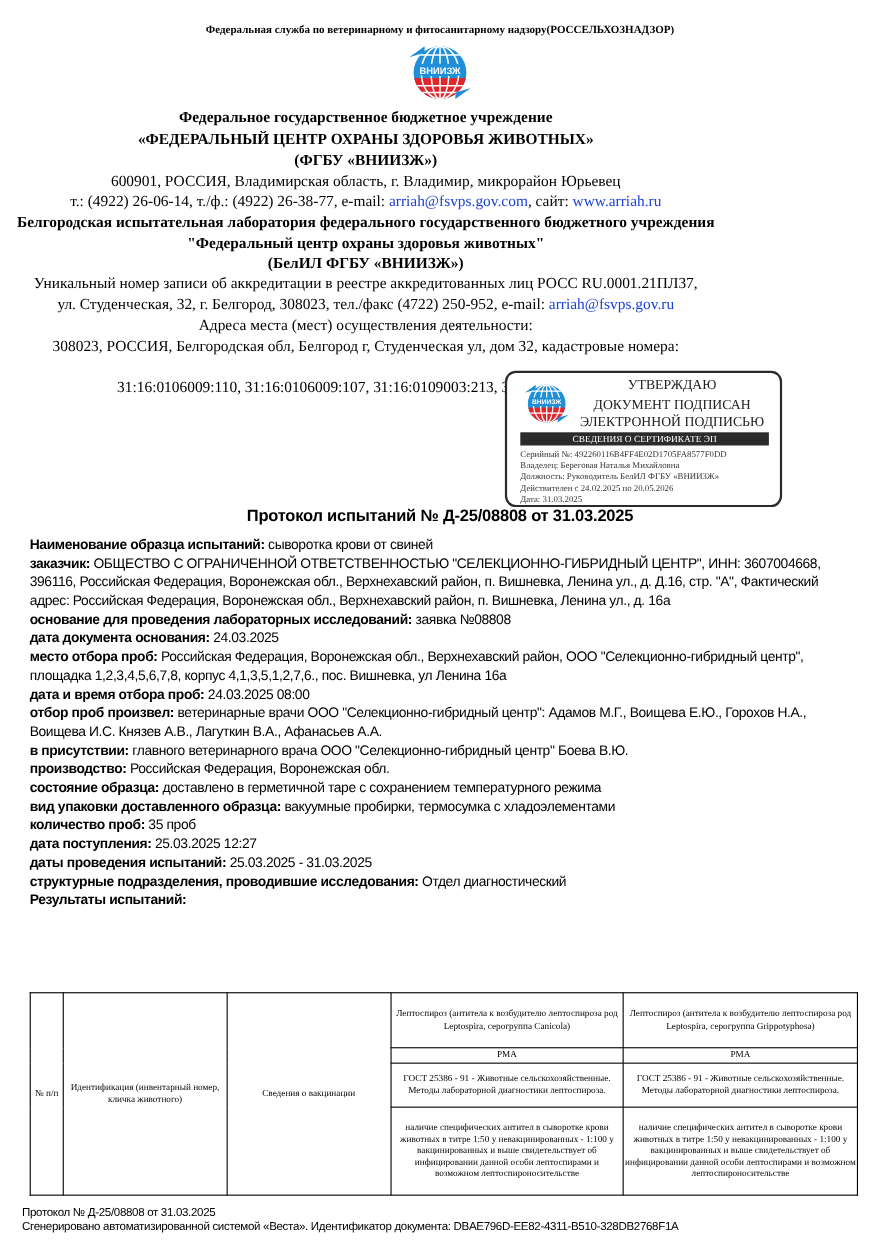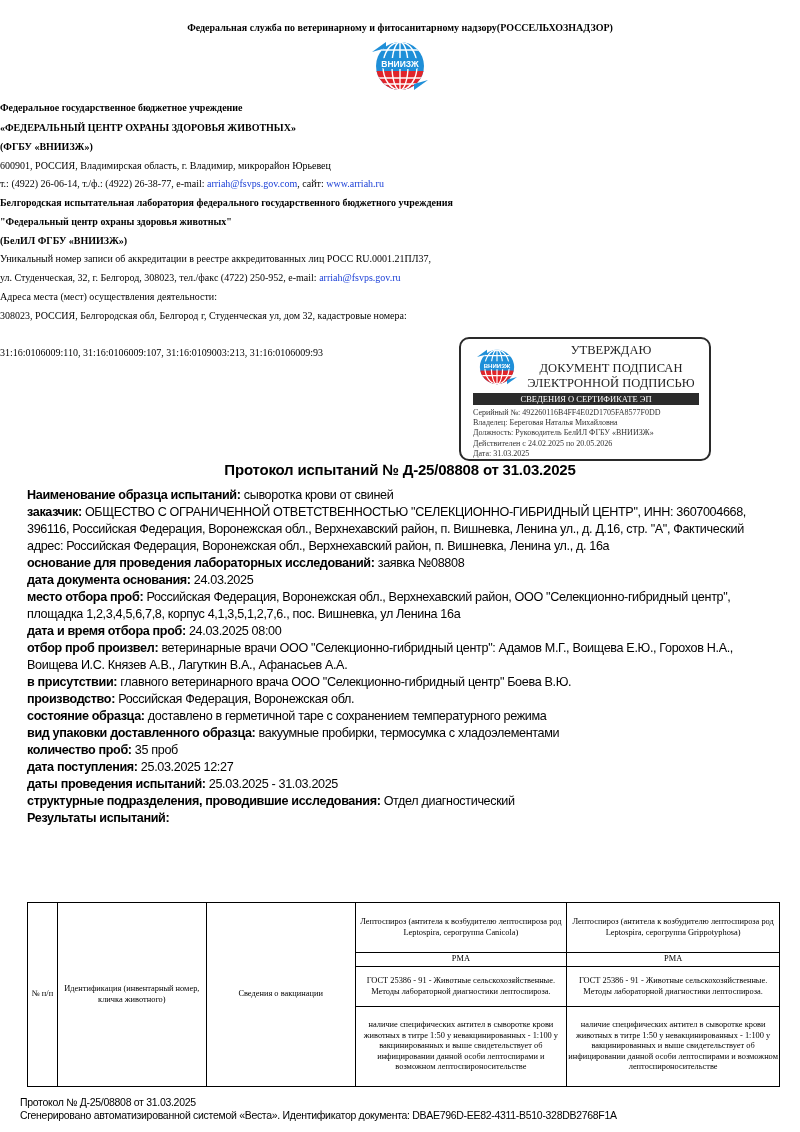--- a/index.html
+++ b/index.html
@@ -4,21 +4,21 @@
 <style>
   * { margin: 0; padding: 0; box-sizing: border-box; }
   html, body { width: 800px; height: 1132px; background: #ffffff; overflow: hidden; }
   body { position: relative; font-family: "Liberation Serif", "DejaVu Serif", serif; color: #000; }
 
   .center { text-align: center; position: absolute; left: 0; width: 800px; }
   .agency { top: 22px; font-size: 10px; font-weight: bold; }
 
   .logo-top { position: absolute; left: 368px; top: 38px; width: 64px; height: 56px; }
 
-  .hdr-line { position: absolute; left: 0; width: 665px; font-size: 10px; line-height: 13px; }
+  .hdr-line { position: absolute; left: 0; width: 665px; text-align: center; font-size: 14px; line-height: 13px; }
   .hdr-line.b { font-weight: bold; }
   .hdr-line a { color: #1a3fd6; }
 
   
   .stamp { position: absolute; left: 459px; top: 337px; width: 252px; height: 124px;
            border: 2px solid #2a2a2a; border-radius: 10px; background: #fff; }
   .stamp-logo { position: absolute; left: 12px; top: 8px; width: 48px; height: 40px; }
   .stamp-title { position: absolute; left: 50px; width: 200px; text-align: center; font-size: 12.5px; line-height: 14px; color: #222; }
   .stamp-bar { position: absolute; left: 12px; top: 54px; width: 226px; height: 12px; background: #2b2b2b; color: #fff;
                font-size: 8.5px; text-align: center; line-height: 12px; }

